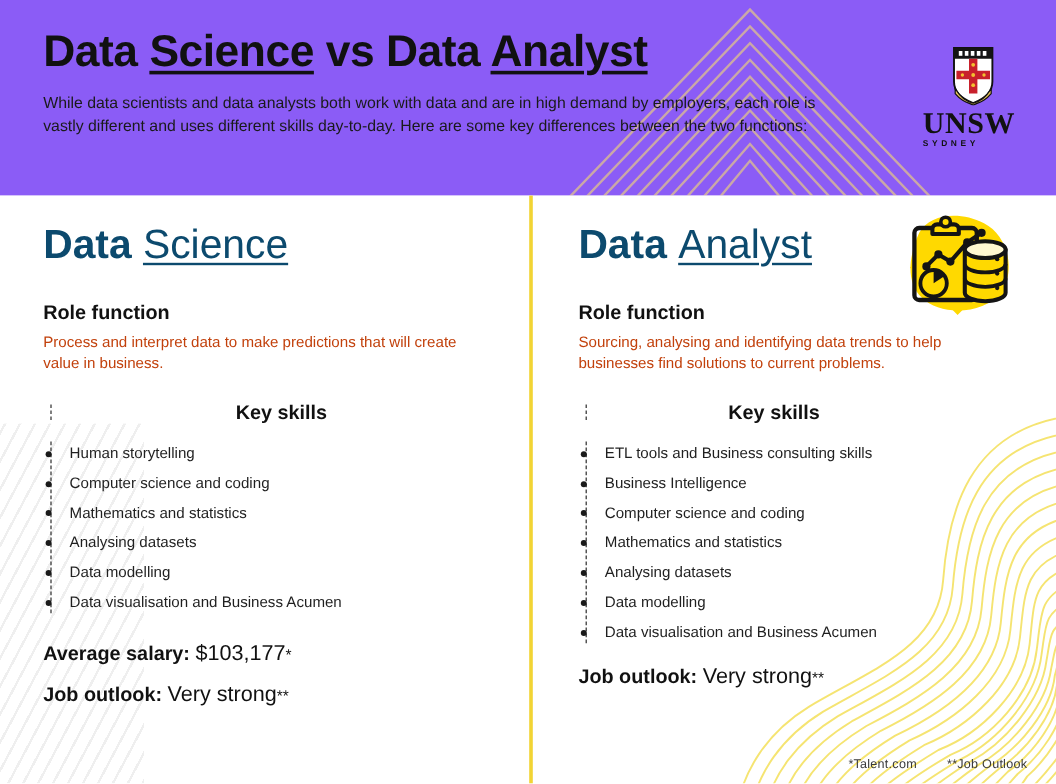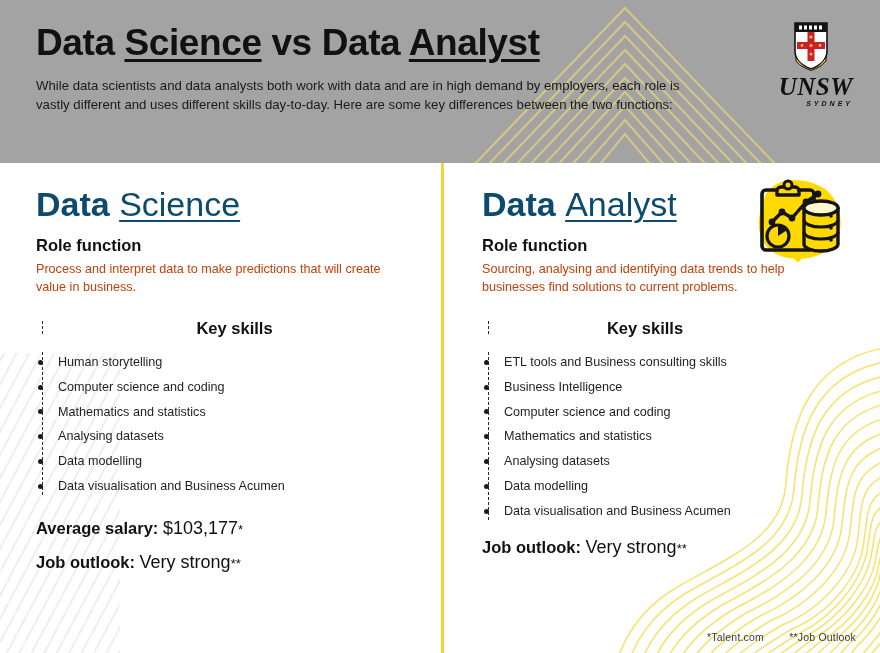--- a/index.html
+++ b/index.html
@@ -8,40 +8,40 @@
     font-family:"Liberation Sans", sans-serif;
     background:#ffffff;
     position:relative;
     overflow:hidden;
     color:#1a1a1a;
   }
 
   
   .header {
     position:absolute; left:0; top:0; width:880px; height:163px;
-    background:#a3a3a3;
+    background:#8b5cf6;
     overflow:hidden;
   }
   .header-chevrons {
     position:absolute; right:90px; top:-6px; width:330px; height:175px;
     opacity:.55; pointer-events:none;
   }
   .header-inner { position:relative; z-index:3; padding:24px 0 0 36px; }
   .main-title {
     font-size:37px; font-weight:bold; letter-spacing:-0.4px;
     line-height:1.05; color:#111111; white-space:nowrap;
   }
   .main-title .u { text-decoration:underline; text-decoration-thickness:3px; text-underline-offset:4px; }
   .header-sub {
     margin-top:13px; width:655px;
     font-size:13.2px; line-height:1.45; color:#1a1a1a; font-weight:500;
   }
 
   
-  .logo { position:absolute; right:27px; top:21px; width:84px; z-index:5; text-align:right;font-style:italic; }
+  .logo { position:absolute; right:27px; top:38px; width:84px; z-index:5; text-align:left; }
   .crest { width:40px; height:50px; margin:0 auto; display:block; }
   .logo-word {
     font-family:"Liberation Serif", serif;
     font-size:25px; font-weight:bold; letter-spacing:0.5px;
     color:#111; line-height:1; margin-top:3px;
   }
   .logo-sub { font-size:7px; letter-spacing:3px; color:#111; margin-top:1px; font-weight:bold; }
 
   
   .body-area { position:absolute; left:0; top:163px; width:880px; height:490px; background:#fff; overflow:hidden; }
@@ -60,21 +60,21 @@
   .col { position:absolute; top:163px; z-index:3; }
   .col-left  { left:0;   width:441px; padding:23px 30px 0 36px; }
   .col-right { left:444px; width:364px; padding:23px 22px 0 38px; }
 
   .col-head {
     font-size:34px; font-weight:bold; line-height:1.1; color:#0c4a6e;
     white-space:nowrap; height:42px;
   }
   .col-head .light { font-weight:normal; text-decoration:underline; text-decoration-thickness:2px; text-underline-offset:4px; }
 
-  .sec-head { font-size:16.5px; font-weight:bold; color:#111; margin-top:8px; }
+  .sec-head { font-size:16.5px; font-weight:bold; color:#111; margin-top:24px; }
   .sec-head.skills { margin-top:22px;text-align:center; }
   .sec-body { font-size:12.6px; line-height:1.42; color:#c2410c; margin-top:6px; }
 
   
   .skills {
     list-style:none; margin-top:12px; position:relative; padding-left:22px;
   }
   .skills:before {
     content:""; position:absolute; left:5.5px; top:2px; bottom:4px; width:0;
     border-left:1.5px dashed #2b2b2b;

